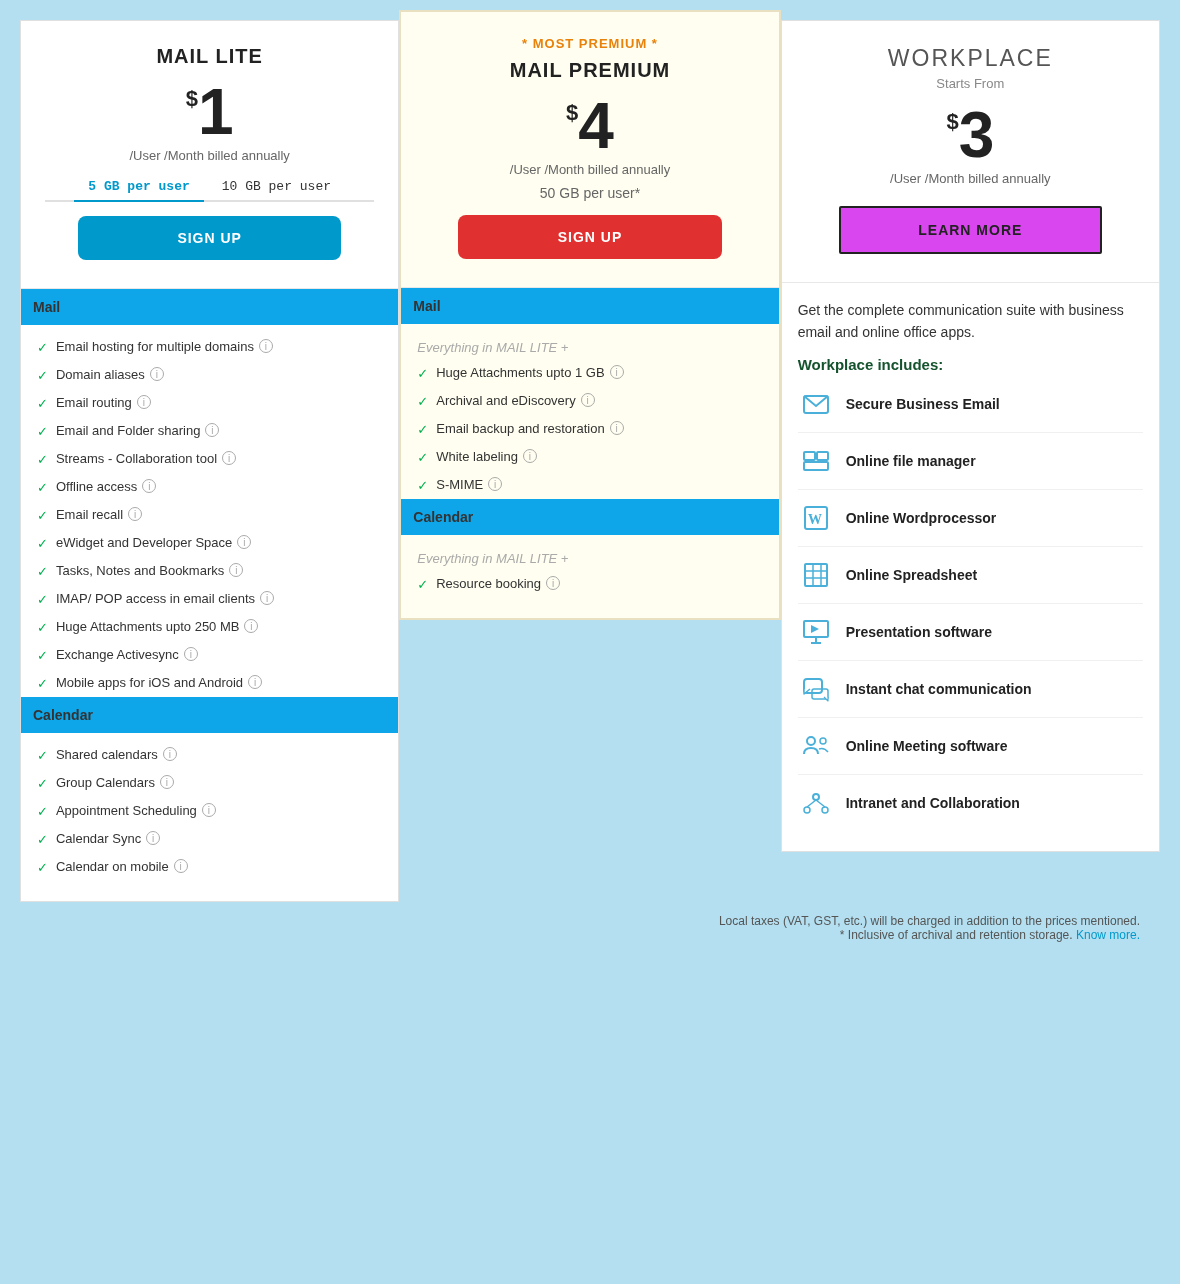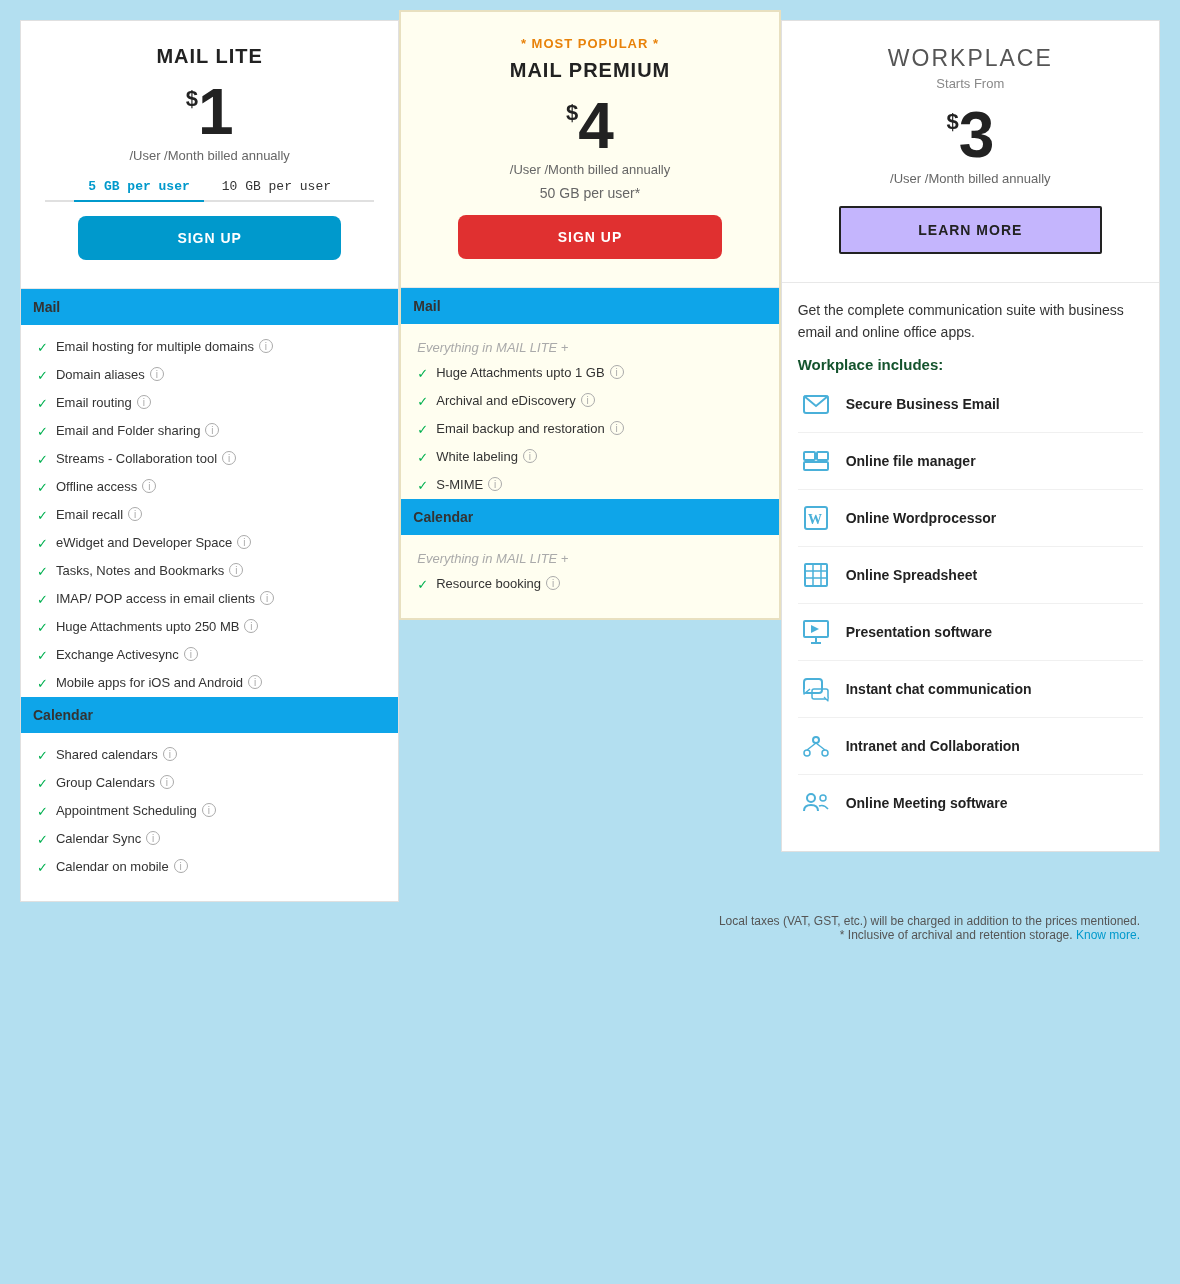--- a/index.html
+++ b/index.html
@@ -129,21 +129,21 @@
     }
     .learn-more-btn {
       display: block;
       width: 80%;
       margin: 20px auto 8px;
       padding: 14px 0;
       text-align: center;
       font-size: 14px;
       font-weight: bold;
       letter-spacing: 1px;
-      background: #c4b5fd;
+      background: #d946ef;
       color: #222;
       border: 2px solid #222;
       cursor: pointer;
       border-radius: 2px;
     }
     .features-body {
       padding: 0 16px 20px;
     }
     .section-header {
       background: #0ea5e9;
@@ -348,21 +348,21 @@
       <div class="feature-item">
         <span class="check-icon">✓</span>
         <span>Calendar on mobile</span>
         <span class="info-icon">i</span>
       </div>
     </div>
   </div>
 
   <div class="plan-col popular">
     <div class="plan-header">
-      <div class="most-popular-badge">* MOST POPULAR *</div>
+      <div class="most-popular-badge">* MOST PREMIUM *</div>
       <div class="plan-name">MAIL PREMIUM</div>
       <div class="price-row">
         <span class="price-dollar">$</span>
         <span class="price-amount">4</span>
       </div>
       <div class="price-period">/User /Month billed annually</div>
       <div class="storage-label">50 GB per user*</div>
       <button class="signup-btn red">SIGN UP</button>
     </div>
     <div class="features-body">
@@ -483,41 +483,41 @@
             <rect x="10" y="14" width="16" height="10" rx="2" stroke="#4ab0d9" stroke-width="1.5" fill="none"></rect>
             <path d="M26 22 L26 26 L22 22" fill="#fff" stroke="#4ab0d9" stroke-width="1.2" stroke-linejoin="round"></path>
           </svg>
         </div>
         <span>Instant chat communication</span>
       </div>
 
       <div class="workplace-feature">
         <div class="wp-icon">
           <svg viewBox="0 0 28 28" fill="none" xmlns="http://www.w3.org/2000/svg">
+            <circle cx="9" cy="9" r="4" stroke="#4ab0d9" stroke-width="2" fill="none"></circle>
+            <circle cx="21" cy="9" r="3" stroke="#4ab0d9" stroke-width="1.5" fill="none"></circle>
+            <path d="M2 22 Q2 16 9 16 Q16 16 16 22" stroke="#4ab0d9" stroke-width="2" fill="none"></path>
+            <path d="M17 17 Q22 15 26 20" stroke="#4ab0d9" stroke-width="1.5" fill="none"></path>
+          </svg>
+        </div>
+        <span>Online Meeting software</span>
+      </div>
+
+      <div class="workplace-feature">
+        <div class="wp-icon">
+          <svg viewBox="0 0 28 28" fill="none" xmlns="http://www.w3.org/2000/svg">
             <circle cx="14" cy="8" r="3" stroke="#4ab0d9" stroke-width="2" fill="none"></circle>
             <circle cx="5" cy="21" r="3" stroke="#4ab0d9" stroke-width="1.5" fill="none"></circle>
             <circle cx="23" cy="21" r="3" stroke="#4ab0d9" stroke-width="1.5" fill="none"></circle>
             <line x1="14" y1="11" x2="5" y2="18" stroke="#4ab0d9" stroke-width="1.5"></line>
             <line x1="14" y1="11" x2="23" y2="18" stroke="#4ab0d9" stroke-width="1.5"></line>
           </svg>
         </div>
         <span>Intranet and Collaboration</span>
       </div>
-
-      <div class="workplace-feature">
-        <div class="wp-icon">
-          <svg viewBox="0 0 28 28" fill="none" xmlns="http://www.w3.org/2000/svg">
-            <circle cx="9" cy="9" r="4" stroke="#4ab0d9" stroke-width="2" fill="none"></circle>
-            <circle cx="21" cy="9" r="3" stroke="#4ab0d9" stroke-width="1.5" fill="none"></circle>
-            <path d="M2 22 Q2 16 9 16 Q16 16 16 22" stroke="#4ab0d9" stroke-width="2" fill="none"></path>
-            <path d="M17 17 Q22 15 26 20" stroke="#4ab0d9" stroke-width="1.5" fill="none"></path>
-          </svg>
-        </div>
-        <span>Online Meeting software</span>
-      </div>
     </div>
   </div>
 </div>
 
 <div class="footer-note">
   <span>Local taxes (VAT, GST, etc.) will be charged in addition to the prices mentioned.</span><br>
   <span>* Inclusive of archival and retention storage.</span>
   <a href="#">Know more.</a>
 </div>
 

